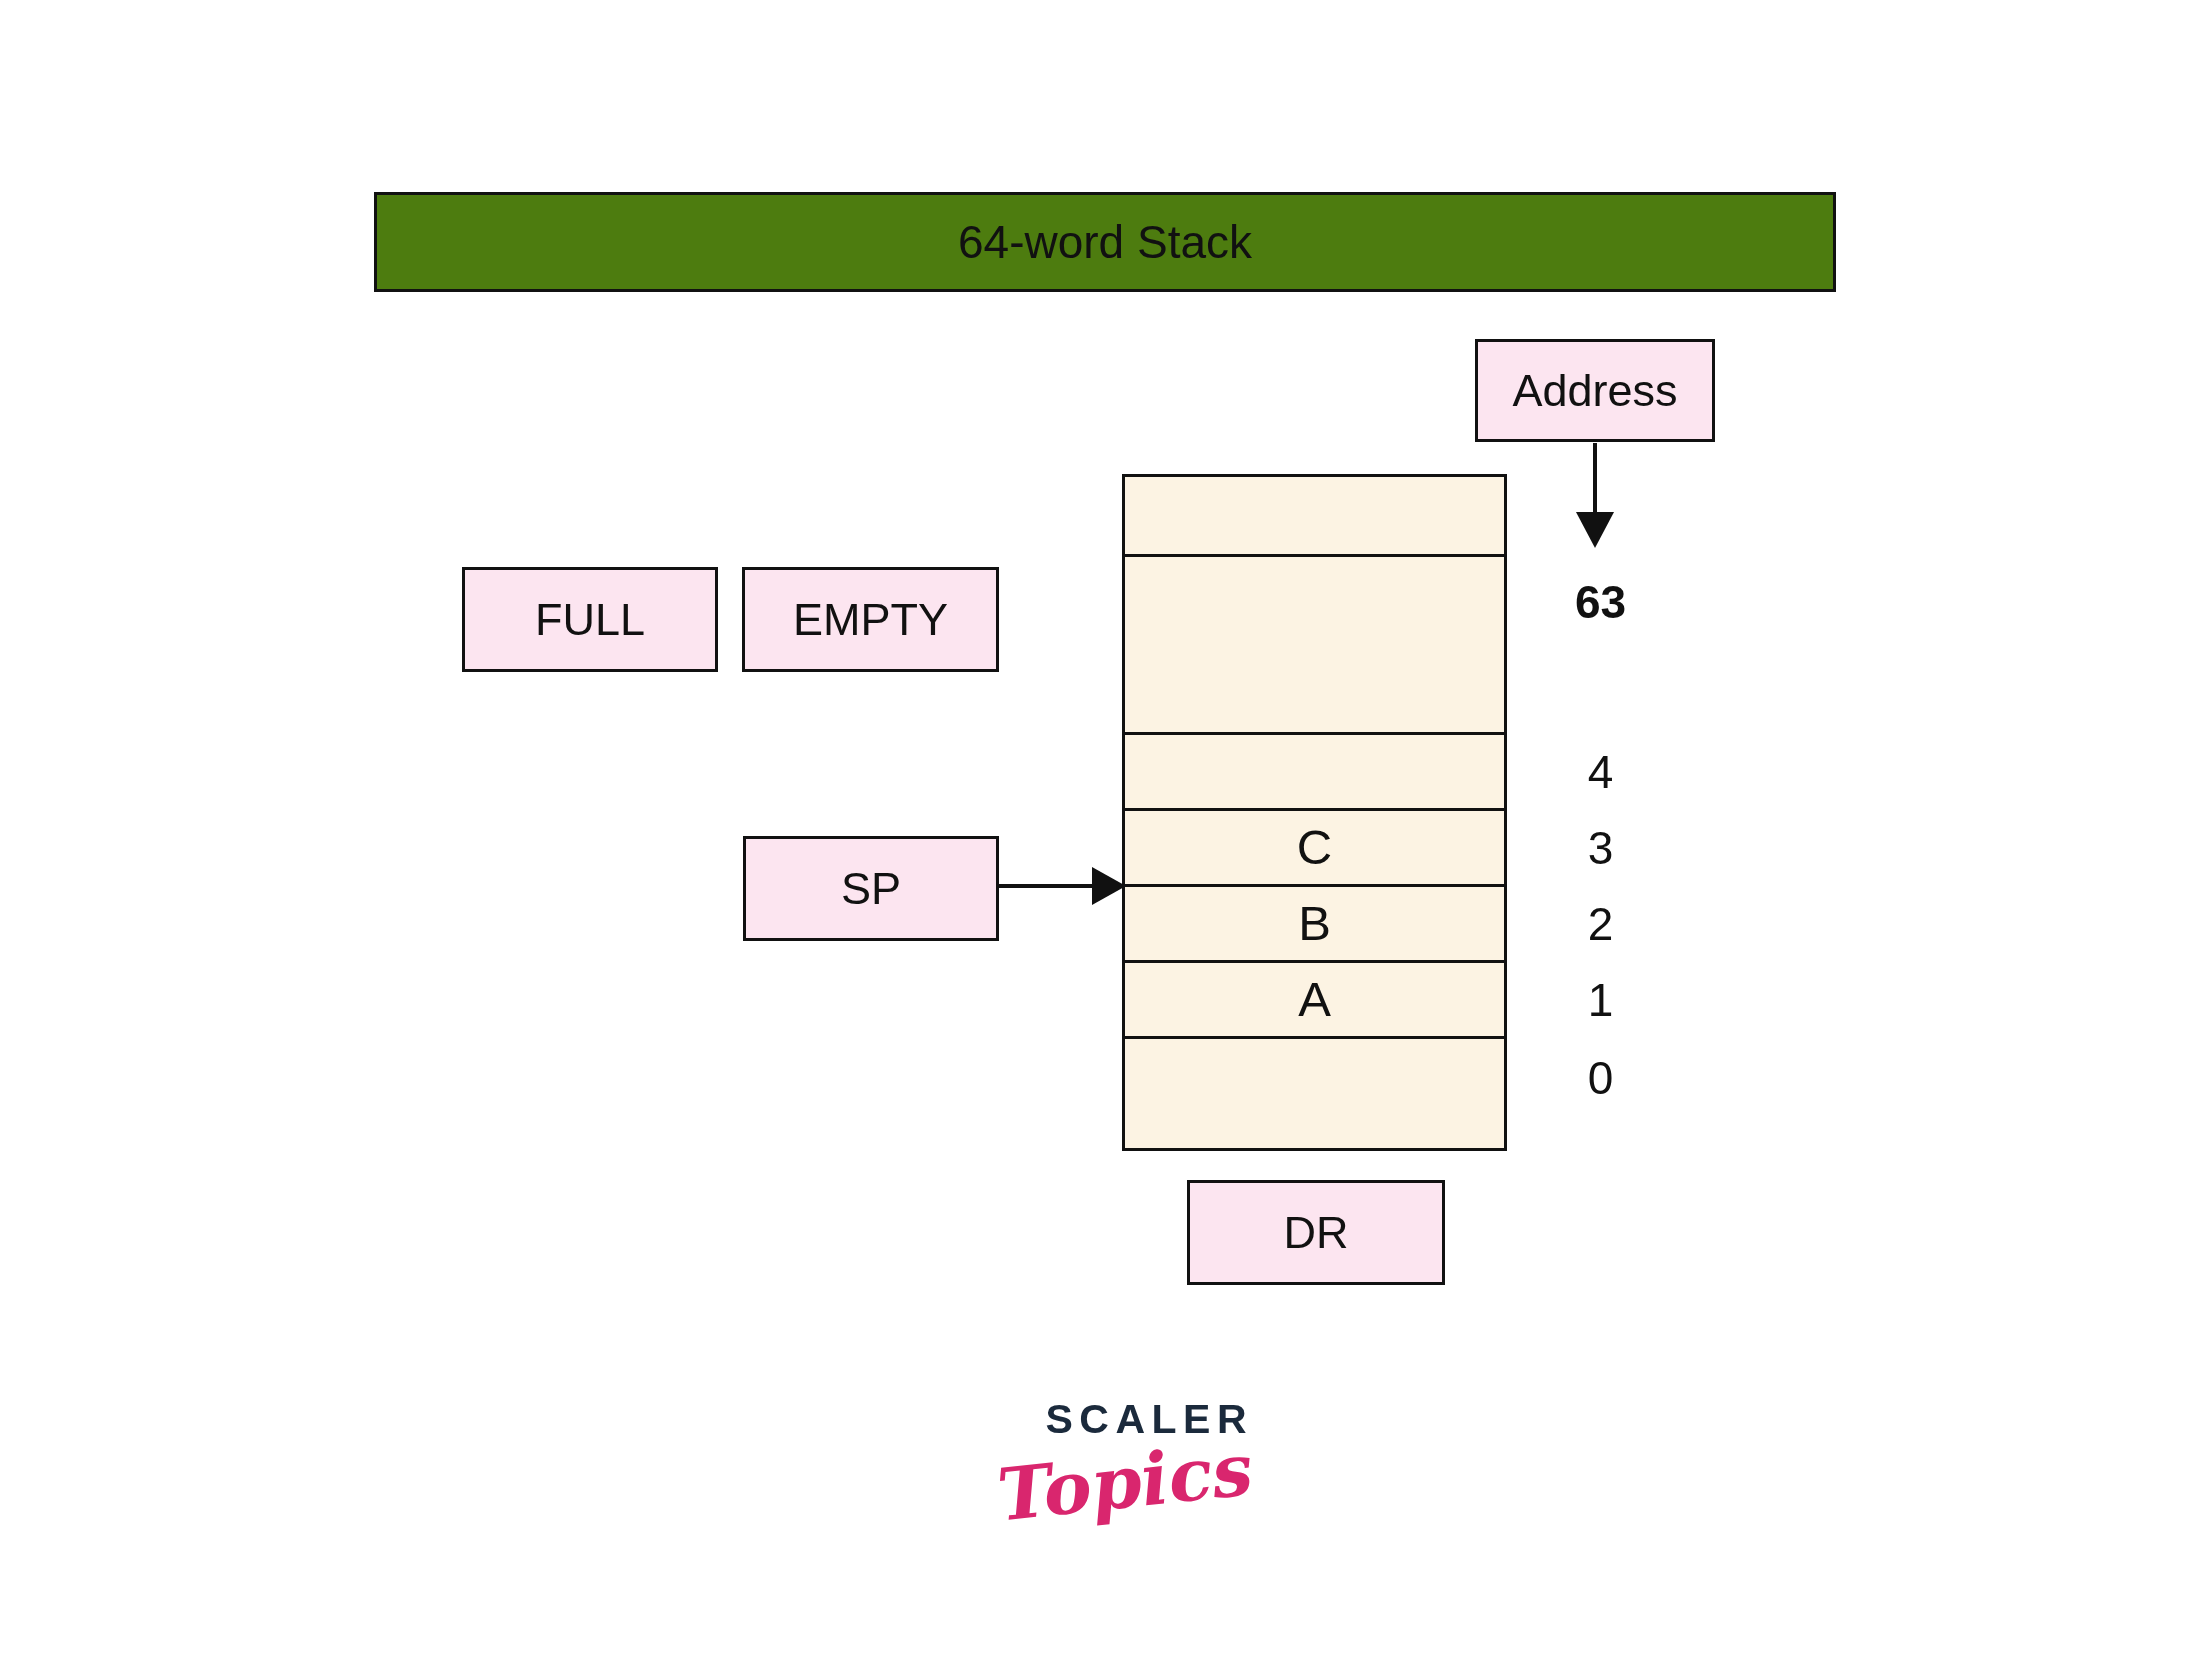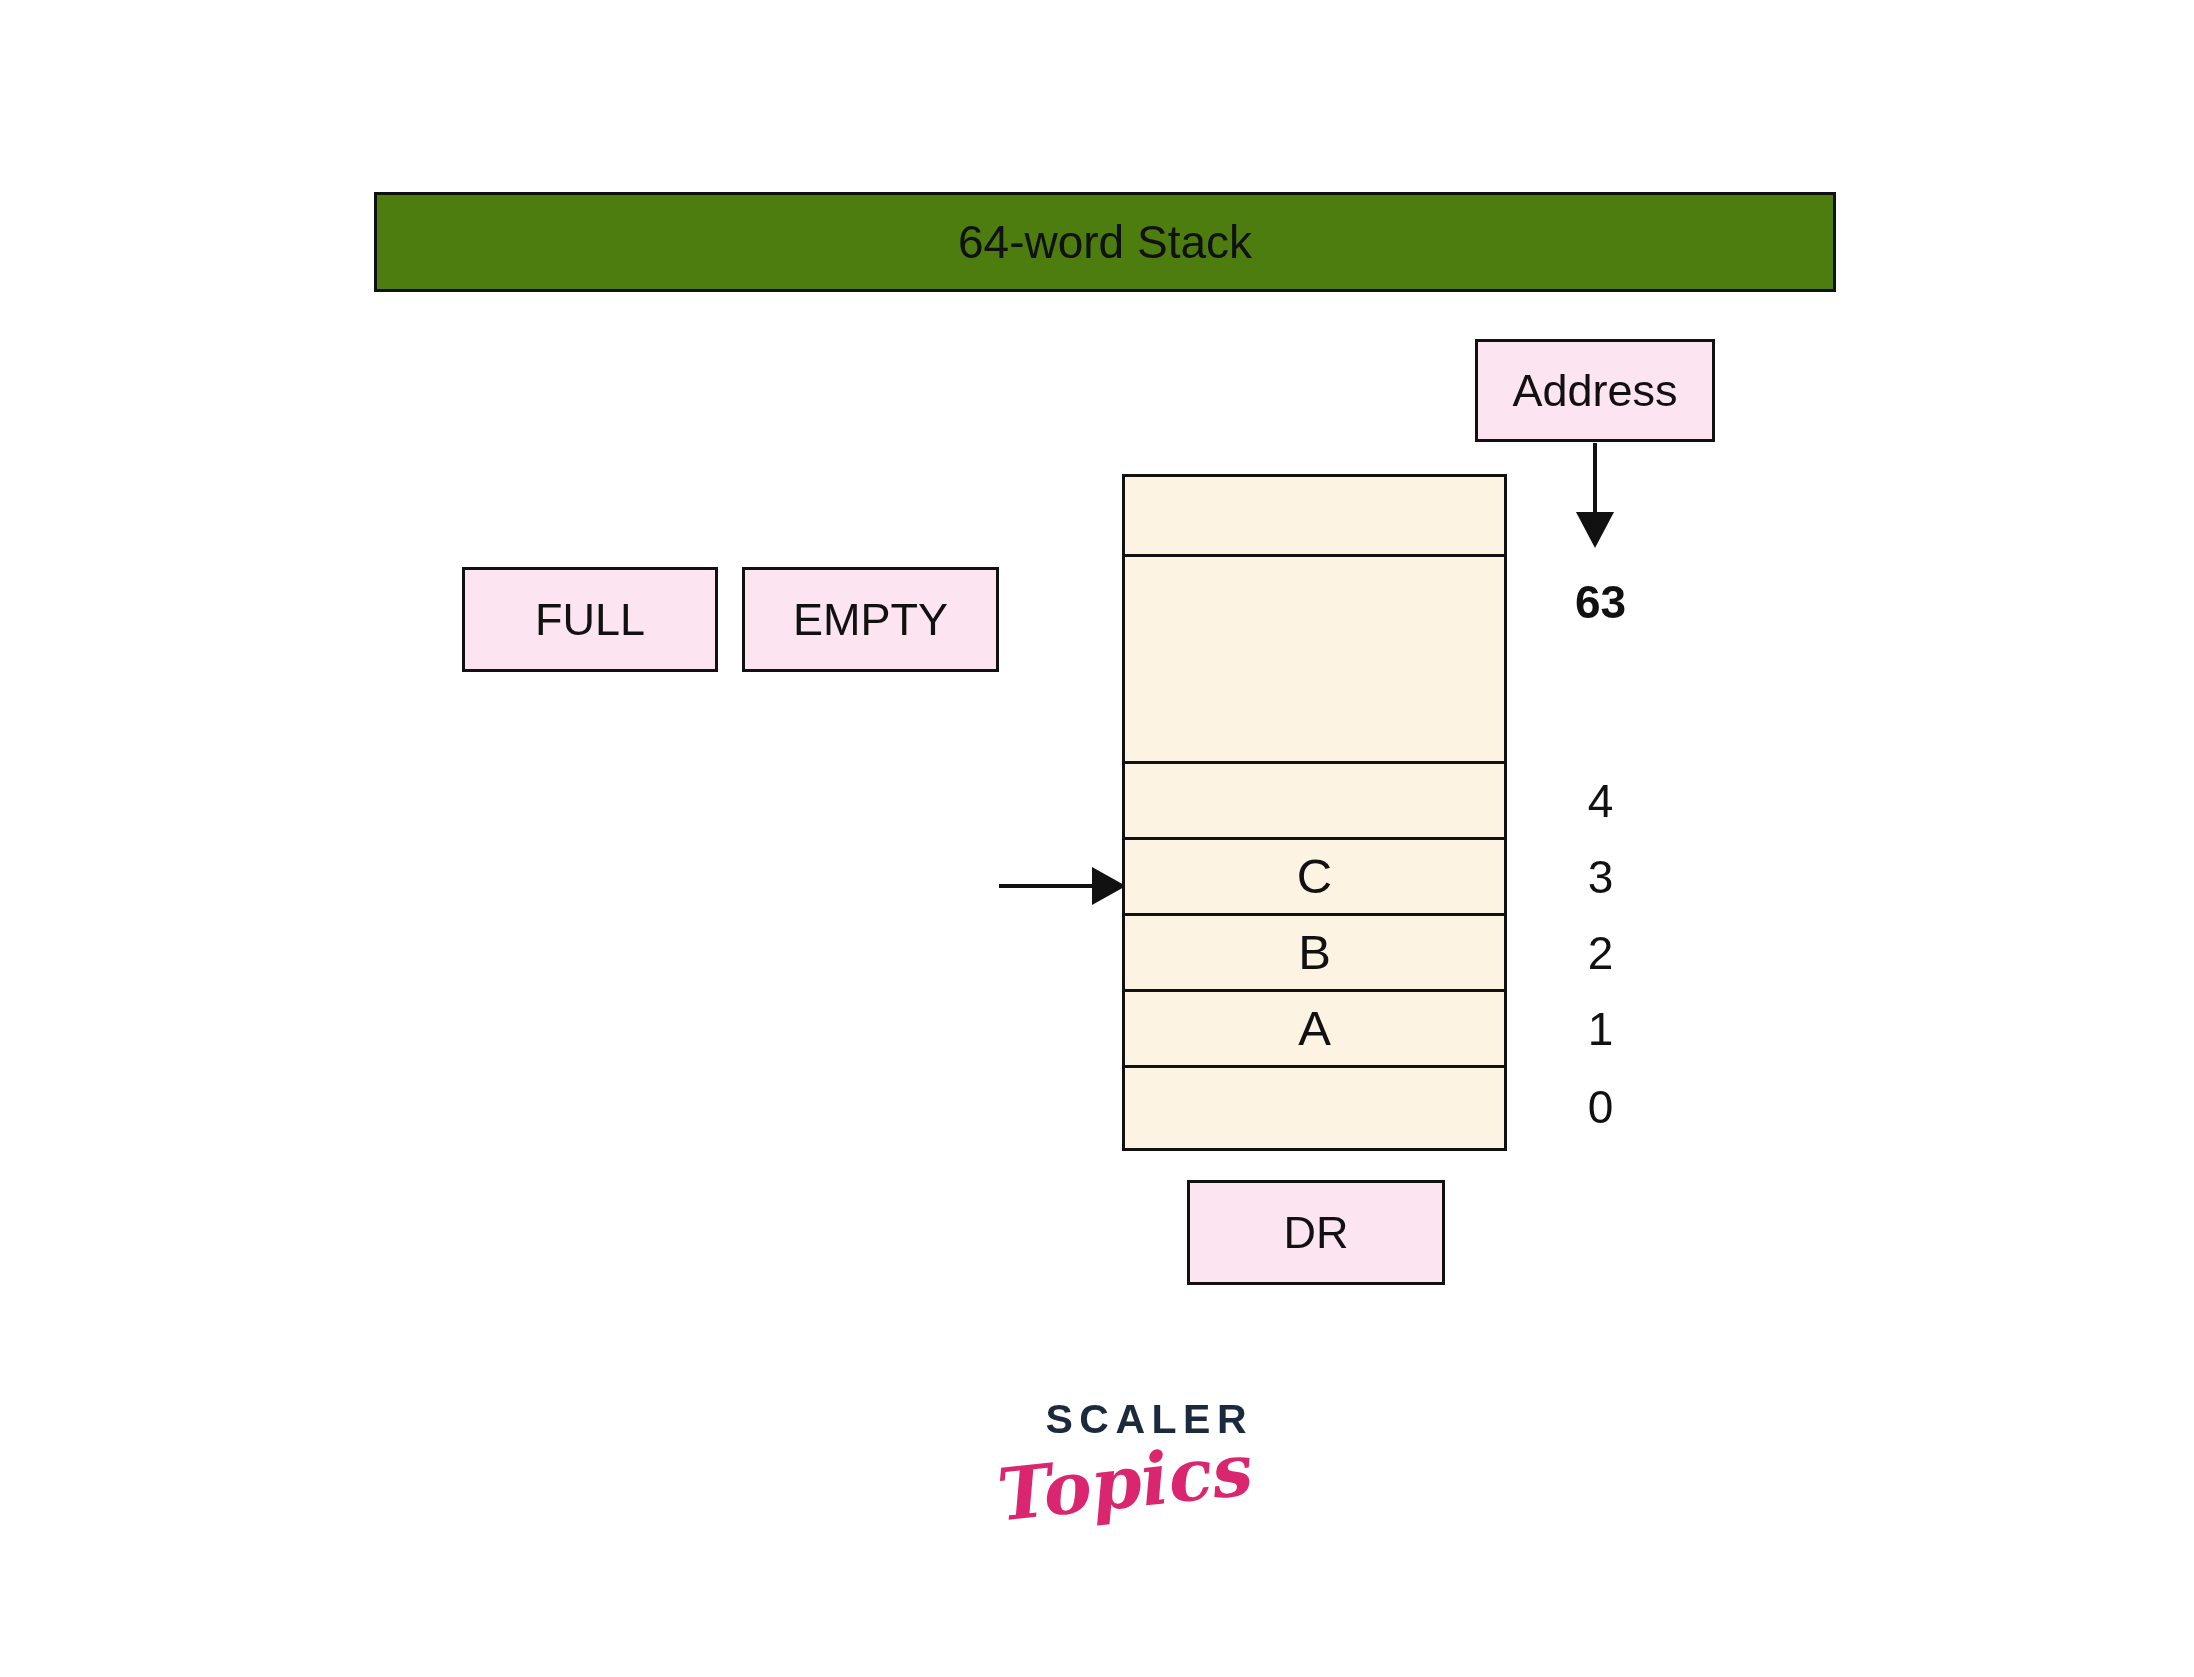--- a/index.html
+++ b/index.html
@@ -41,21 +41,21 @@
     position:absolute;left:1122px;top:474px;width:385px;height:677px;
     border:3.9px solid var(--ink);background:var(--cell-cream);
   }
   .stack-row{
     position:relative;width:100%;
     border-bottom:3.9px solid var(--ink);
     background:var(--cell-cream);
     display:flex;align-items:center;justify-content:center;
   }
   .row-0{height:80px;}
-  .row-1{height:207px;font-weight:bold;}
+  .row-1{height:178px;font-weight:bold;}
   .row-2,.row-3,.row-4,.row-5{height:76px;}
   .row-6{height:77px;border-bottom:none;}
   .cell-value{font-size:49px;line-height:1;}
   .addr{
     position:absolute;right:-161px;width:129px;text-align:center;
     top:50%;transform:translateY(-50%);
     font-size:46px;line-height:1;color:var(--ink);
   }
   .row-1 .addr{top:45px;}
 
@@ -101,20 +101,23 @@
   <div class="arrow-head-v"></div>
 
   <div class="reg-box full-box">
     <span>FULL</span>
   </div>
 
   <div class="reg-box empty-box">
     <span>EMPTY</span>
   </div>
 
+  <div class="reg-box sp-box">
+    <span>SP</span>
+  </div>
 
   <div class="arrow-line-h"></div>
   <div class="arrow-head-h"></div>
 
   <div class="stack" id="stack">
       <div class="stack-row row-0">
         <span class="cell-value"></span>
         <span class="addr"></span>
       </div>
       <div class="stack-row row-1">

